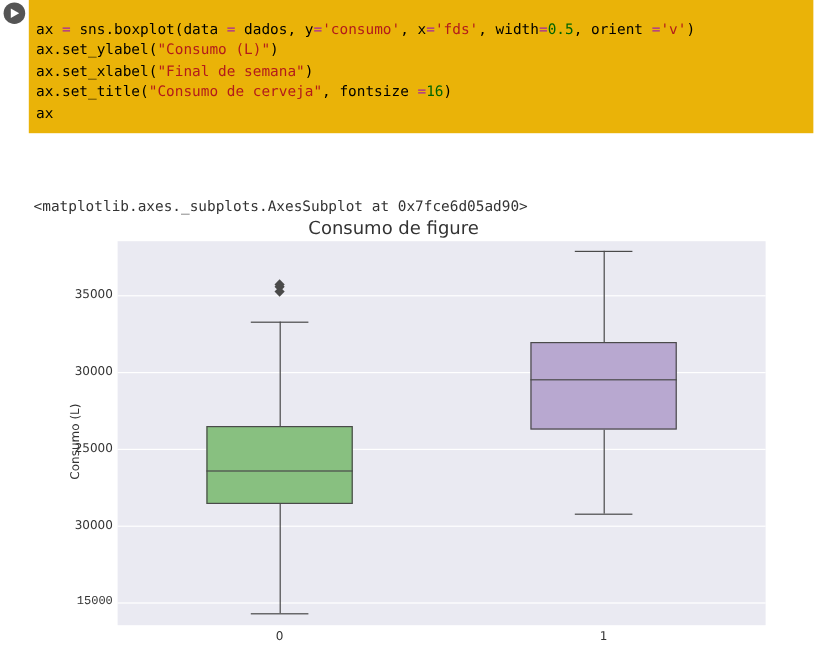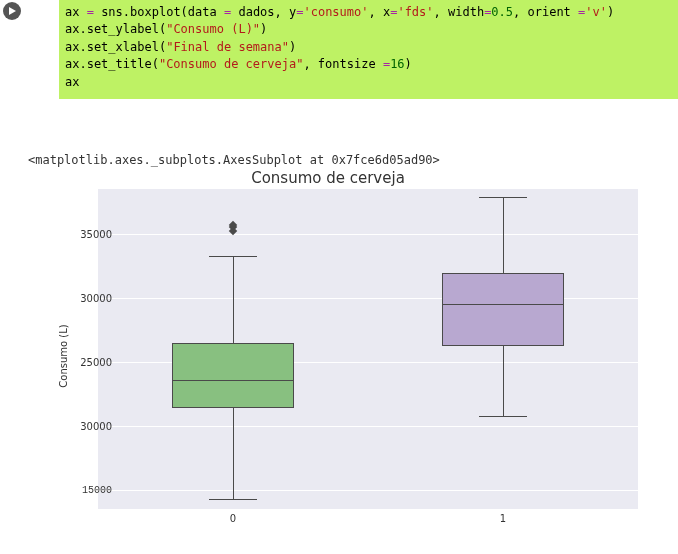--- a/index.html
+++ b/index.html
@@ -27,24 +27,23 @@
     border-radius: 50%;
     background: #555;
     display: flex;
     align-items: center;
     justify-content: center;
     cursor: pointer;
   }
   .run-btn svg { display: block; }
   .code-area {
     flex: 1;
-    background: #bef264;
-    padding: 4px 6px 8px 6px;
+    background: #eab308;
+    padding: 16px 6px 8px 6px;
     line-height: 1.45;
-    margin-left: 35px;
   }
   pre { font-family: inherit; white-space: pre; }
   .op { color: #a626a4; }
   .str { color: #b31b1b; }
   .num { color: #006400; }
   .output-text {
     font-family: 'DejaVu Sans Mono', Consolas, monospace;
     padding: 8px 0 2px 28px;
     color: #333;
     margin-top: 46px;
@@ -90,21 +89,21 @@
     left: 70px;
     width: 540px;
     bottom: 0;
     text-align: center;
     font-family: 'DejaVu Sans', Arial, sans-serif;
     font-size: 10px;
     color: #333;
   }
   .ytick {
     position: absolute;
-    right: 546px;
+    right: 564px;
     width: 60px;
     text-align: right;
     font-family: 'DejaVu Sans', Arial, sans-serif;
     font-size: 10px;
     color: #333;
     transform: translateY(-50%);
   }
   .xtick {
     position: absolute;
     top: 344px;
@@ -166,21 +165,21 @@
 <pre><span>ax.set_xlabel(</span><span class="str">"Final de semana"</span><span>)</span></pre>
 <pre><span>ax.set_title(</span><span class="str">"Consumo de cerveja"</span><span>, fontsize </span><span class="op">=</span><span class="num">16</span><span>)</span></pre>
 <pre><span>ax</span></pre>
   </div>
 </div>
 
 <div class="output-text">&lt;matplotlib.axes._subplots.AxesSubplot at 0x7fce6d05ad90&gt;</div>
 
 <div class="chart-wrap">
   <div class="chart">
-    <div class="chart-title">Consumo de cerveja</div>
+    <div class="chart-title">Consumo de figure</div>
     <div class="ylabel">Consumo (L)</div>
     <div class="plot-area" id="plot-area">
         <div class="gridline-h" style="top: 300.8px;"></div>
         <div class="gridline-h" style="top: 236.8px;"></div>
         <div class="gridline-h" style="top: 172.8px;"></div>
         <div class="gridline-h" style="top: 108.8px;"></div>
         <div class="gridline-h" style="top: 44.8px;"></div>
         <div class="whisker" style="left: 135px; top: 66.56px; height: 87.04px;"></div>
         <div class="whisker" style="left: 135px; top: 218.88px; height: 90.88px;"></div>
         <div class="cap" style="left: 110.7px; width: 48.6px; top: 66.56px;"></div>

